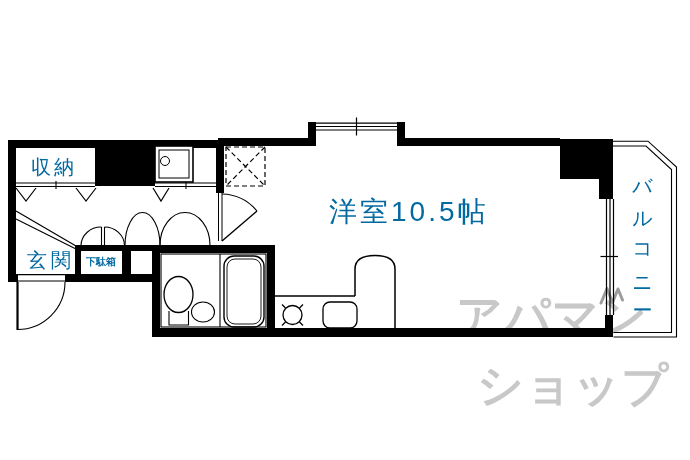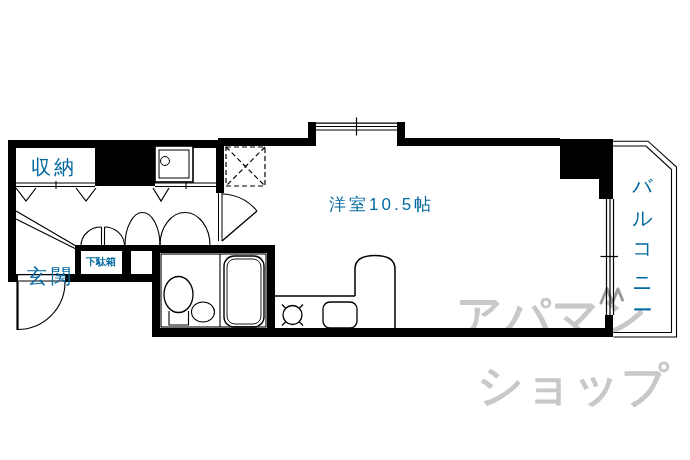--- a/index.html
+++ b/index.html
@@ -7,23 +7,23 @@
     position:relative;width:690px;height:460px;background:#ffffff;overflow:hidden;
     font-family:"Liberation Sans","DejaVu Sans",sans-serif;
   }
   #plan-svg{position:absolute;left:0;top:0;z-index:2;}
   .wm{position:absolute;z-index:1;color:#c8c8c8;font-weight:bold;
       font-family:"DejaVu Sans","Liberation Sans",sans-serif;white-space:nowrap;}
   .wm1{left:456px;top:286px;font-size:46px;letter-spacing:1px;}
   .wm2{left:477px;top:343px;font-size:46px;letter-spacing:1px;margin-top:12px;}
   .lbl{position:absolute;z-index:3;color:#0369a1;white-space:nowrap;}
   .lbl-storage{left:31px;top:154px;font-size:20px;letter-spacing:3px;}
-  .lbl-entrance{left:27px;top:247px;font-size:20px;letter-spacing:4px;margin-top:16px;}
+  .lbl-entrance{left:27px;top:247px;font-size:20px;letter-spacing:4px;}
   .lbl-shoe{left:86px;top:255px;font-size:10px;letter-spacing:0px;font-weight:bold;}
-  .lbl-room{left:329px;top:193px;font-size:17px;letter-spacing:3px;}
+  .lbl-room{left:329px;top:193px;font-size:28px;letter-spacing:3px;}
   .lbl-balcony{left:630px;top:164px;font-size:20px;letter-spacing:11px;
                writing-mode:vertical-rl;text-orientation:mixed;}
 </style>
 </head>
 <body>
 
 <div id="stage">
 
   <div class="wm wm1">アパマン</div>
   <div class="wm wm2">ショップ</div>

